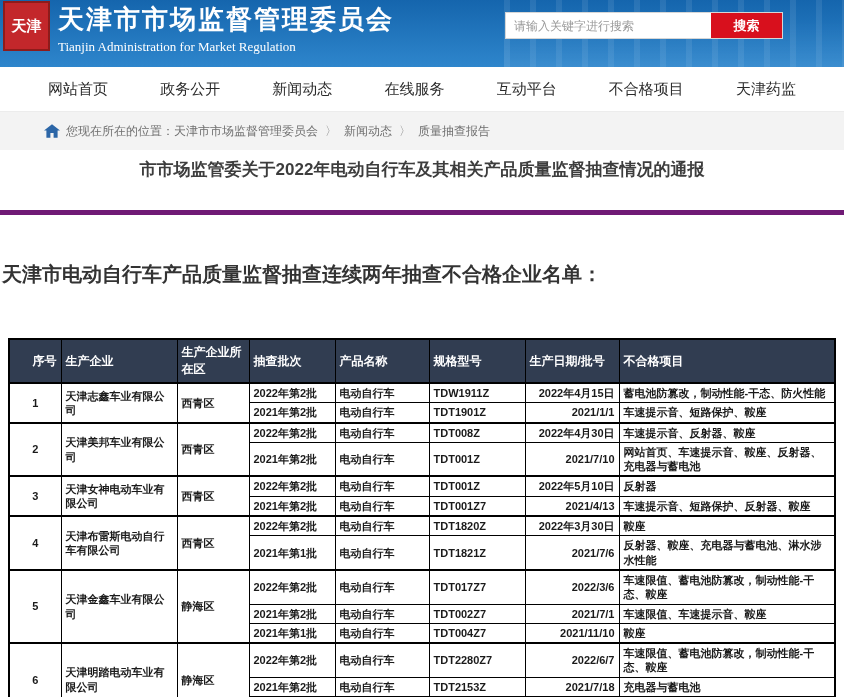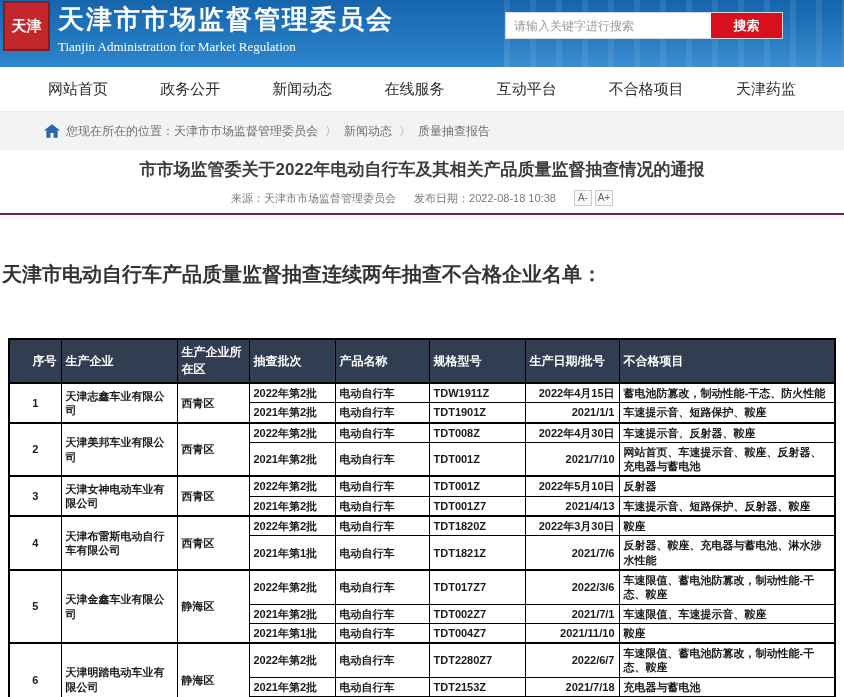--- a/index.html
+++ b/index.html
@@ -36,21 +36,21 @@
   .nav-item { font-size:15px; color:#2b2b2b; cursor:pointer; }
 
   
   .breadcrumb-bar { height:38px; background:#f3f3f3; display:flex; align-items:center;
     padding:0 44px; font-size:12px; color:#6f6f6f; }
   .home-icon { width:16px; height:14px; margin-right:6px; }
   .crumb-link { color:#6f6f6f; cursor:pointer; }
   .crumb-sep { margin:0 7px; color:#8a8a8a; }
 
   
-  .article-head { height:65px; background:#fff; border-bottom:2px solid #701a75;
+  .article-head { height:65px; background:#fff; border-bottom:5px solid #701a75;
     text-align:center; padding-top:8px; }
   .article-title { font-size:17px; font-weight:bold; color:#3d3d3d; }
   .article-meta { margin-top:9px; font-size:11px; color:#7a7a7a;
     display:flex; justify-content:center; align-items:center; gap:18px; }
   .font-btn { display:inline-block; width:18px; height:16px; line-height:14px;
     border:1px solid #c9c9c9; background:#fafafa; font-size:10px; color:#666;
     text-align:center; cursor:pointer; }
 
   
   .section-heading { margin:46px 2px 0 2px; font-size:20px; font-weight:bold; color:#333; }
@@ -104,28 +104,20 @@
   <span>您现在所在的位置：</span>
   <span class="crumb-link">天津市市场监督管理委员会</span>
   <span class="crumb-sep">〉</span>
   <span class="crumb-link">新闻动态</span>
   <span class="crumb-sep">〉</span>
   <span class="crumb-link">质量抽查报告</span>
 </div>
 
 <div class="article-head">
   <div class="article-title">市市场监管委关于2022年电动自行车及其相关产品质量监督抽查情况的通报</div>
-  <div class="article-meta">
-    <span>来源：天津市市场监督管理委员会</span>
-    <span>发布日期：2022-08-18 10:38</span>
-    <span>
-      <span class="font-btn">A-</span>
-      <span class="font-btn">A+</span>
-    </span>
-  </div>
 </div>
 
 <h2 class="section-heading">天津市电动自行车产品质量监督抽查连续两年抽查不合格企业名单：</h2>
 
 <table class="report">
   <colgroup>
     <col class="w-no">
       <col class="w-co">
       <col class="w-di">
       <col class="w-ba">

